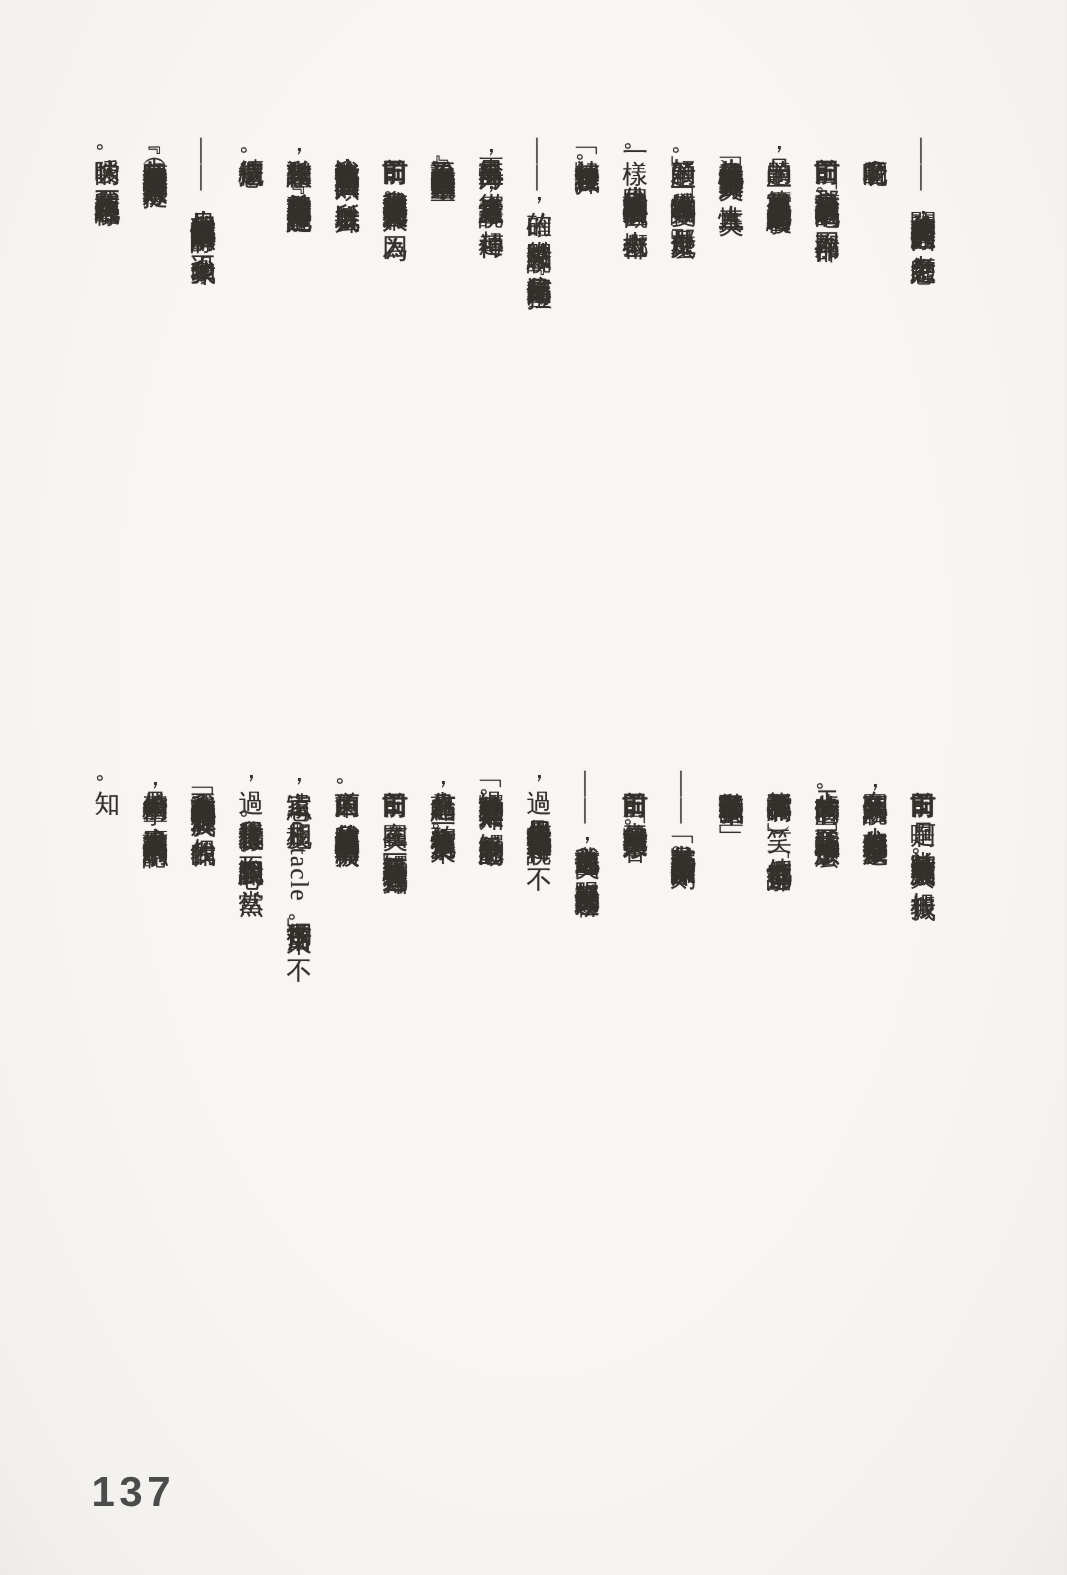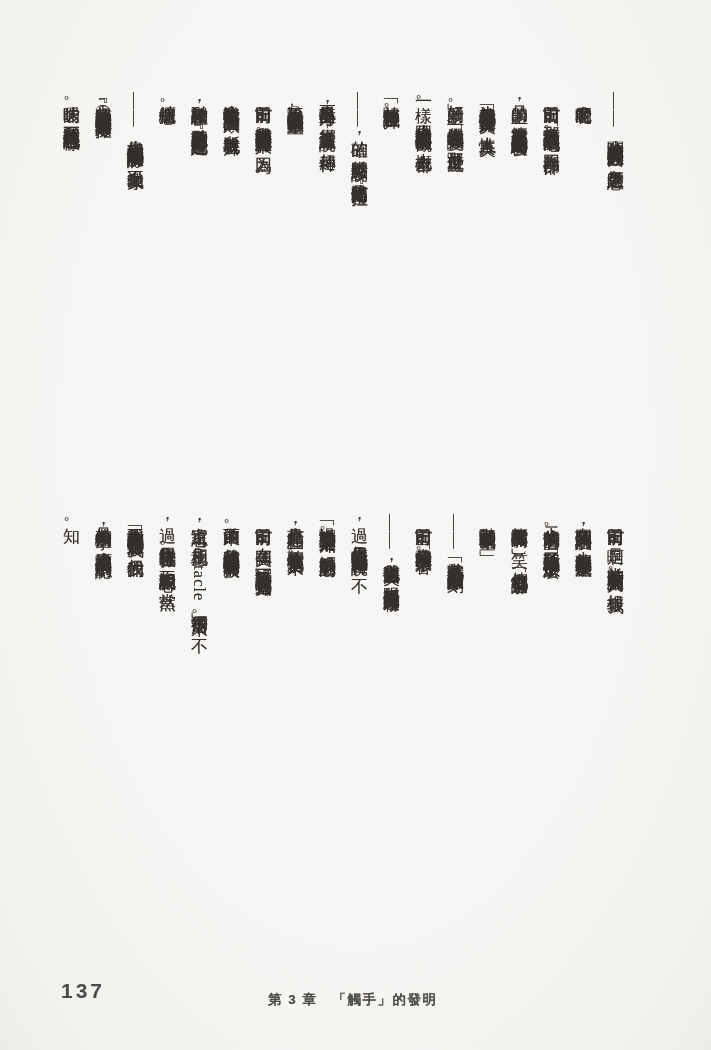--- a/index.html
+++ b/index.html
@@ -45,21 +45,21 @@
     font-weight: 700;
     letter-spacing: 1.5px;
   }
   
   .page-number {
     position: absolute;
     left: 61px;
     top: 979px;
     font-family: "Liberation Sans", sans-serif;
     font-weight: 700;
-    font-size: 21px;
+    font-size: 28px;
     letter-spacing: 3px;
     color: #4b4b4b;
   }
   .chapter-title {
     position: absolute;
     left: 268px;
     top: 991px;
     font-family: "Liberation Sans", sans-serif;
     font-weight: 700;
     font-size: 13.5px;
@@ -110,15 +110,14 @@
       <div class="vline">道的東西。我的作品曾經紅過的事雖然已漸漸被大</div>
       <div class="vline">家遺忘，相反地「Tentacle」卻獨自活了下來。不</div>
       <div class="vline">過，我覺得這樣就行了。不如說我很開心。當然，</div>
       <div class="vline">我不認為所有的「觸手」都是起源於我，但我的作</div>
       <div class="vline">品帶給人們衝擊，應該大大提高了人們對觸手的認</div>
       <div class="vline">知。</div>
     </section>
 
   <div class="page-number">137</div>
 
-  <div class="chapter-title">第 3 章　「觸手」的發明</div>
 
 </div>
 
 </body></html>

